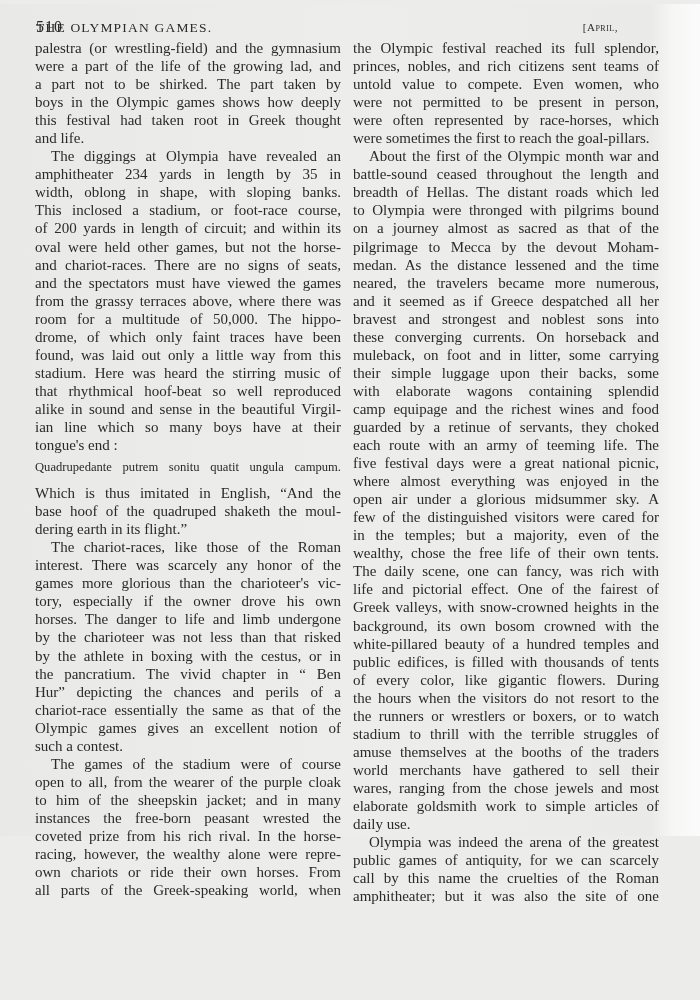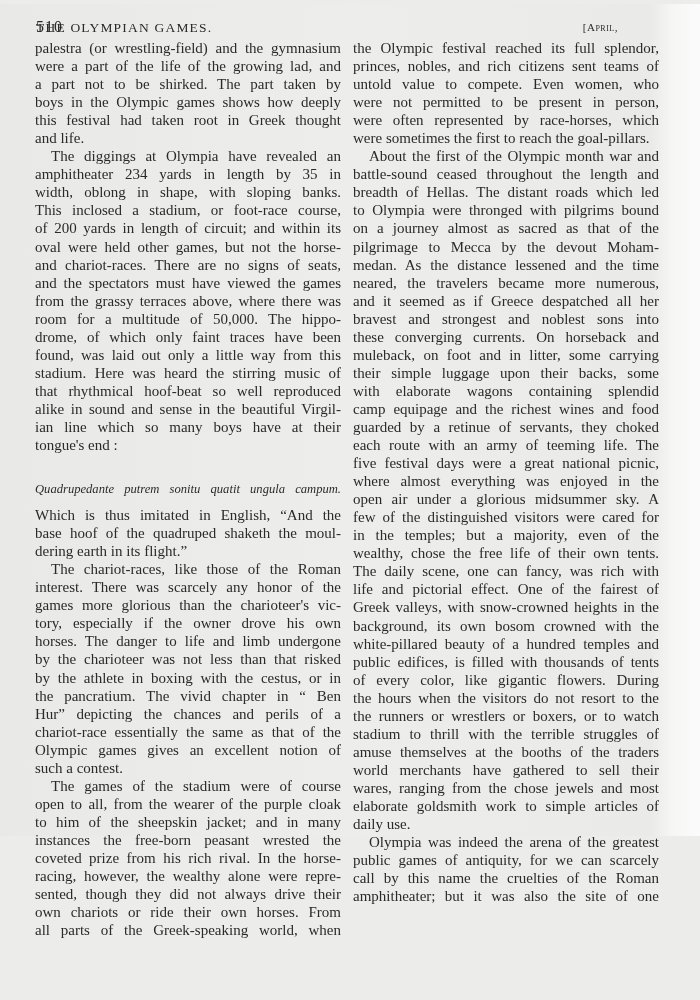--- a/index.html
+++ b/index.html
@@ -26,21 +26,21 @@
     position: absolute; top: 35px; width: 306px;
     font-size: 15px; line-height: 18.05px;
   }
   .col.left { left: 35px; }
   .col.right { left: 353px; }
   .line { display: block; white-space: nowrap; text-align: justify; text-align-last: justify; height: 18.05px; }
   .line.last { text-align-last: left; }
   .line.indent { padding-left: 16px; }
   .quote {
     display: block; font-size: 12.6px; white-space: nowrap; text-align: justify; text-align-last: justify;
-    margin: 26px 0 8px 0; height: 18px; font-style: italic;
+    margin: 4px 0 8px 0; height: 18px;
   }
 </style>
 </head>
 <body>
 
 <div class="page">
   <div class="running-head">
     <span class="folio">510</span>
     <span class="head-title">THE OLYMPIAN GAMES.</span>
     <span class="head-month">[April,</span>
@@ -94,21 +94,20 @@
         <span class="line">Olympic games gives an excellent notion of</span>
         <span class="line last">such a contest.</span>
       </div>
       <div>
         <span class="line indent">The games of the stadium were of course</span>
         <span class="line">open to all, from the wearer of the purple cloak</span>
         <span class="line">to him of the sheepskin jacket; and in many</span>
         <span class="line">instances the free-born peasant wrested the</span>
         <span class="line">coveted prize from his rich rival. In the horse-</span>
         <span class="line">racing, however, the wealthy alone were repre-</span>
-        <span class="line">sented, though they did not always drive their</span>
         <span class="line">own chariots or ride their own horses. From</span>
         <span class="line">all parts of the Greek-speaking world, when</span>
       </div>
     </div>
   <div class="col right" id="col-right">
       <div>
         <span class="line">the Olympic festival reached its full splendor,</span>
         <span class="line">princes, nobles, and rich citizens sent teams of</span>
         <span class="line">untold value to compete. Even women, who</span>
         <span class="line">were not permitted to be present in person,</span>

